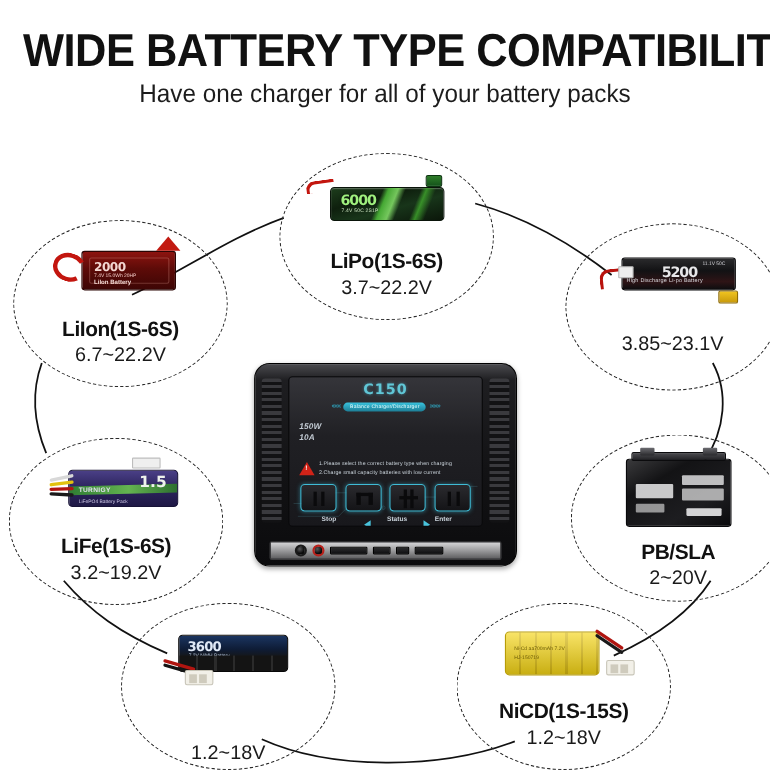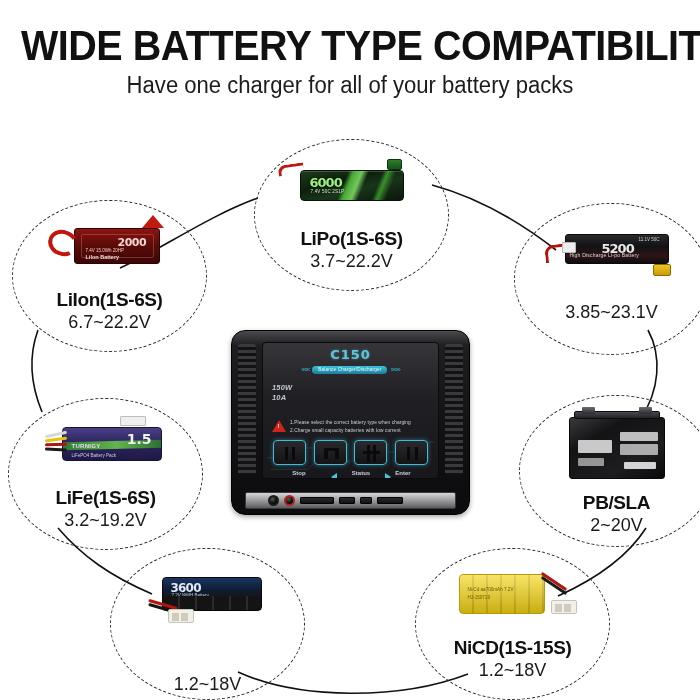--- a/index.html
+++ b/index.html
@@ -118,21 +118,21 @@
   .liion-body {
     width:86px; height:36px; border-radius:3px;
     background:linear-gradient(180deg,#8d1410 0%,#5d0b08 45%,#3d0605 100%);
     border:1px solid #2a0403; position:relative; overflow:hidden;
   }
   .liion-body::after{
     content:""; position:absolute; left:6px; top:5px; right:5px; bottom:5px;
     border:1px solid rgba(255,190,180,.25); border-radius:2px;
   }
   .liion-num{ position:absolute; left:11px; top:7px; font-size:11px; font-weight:700; color:#f3d7d2;
-    font-family:"DejaVu Sans", sans-serif; letter-spacing:-.5px;margin-left:32px;}
+    font-family:"DejaVu Sans", sans-serif; letter-spacing:-.5px;}
   .liion-l1{ position:absolute; left:11px; top:19px; font-size:4.5px; color:#f0c9c4;}
   .liion-l2{ position:absolute; left:11px; top:25px; font-size:5.5px; color:#f4ddd9; font-weight:700;}
   .wire-loop{
     position:absolute; left:-26px; top:2px; width:30px; height:26px;
     border:4px solid #c3160f; border-right-color:transparent; border-radius:50%;
     transform:rotate(18deg);
   }
 
   
   .lihv-body{

